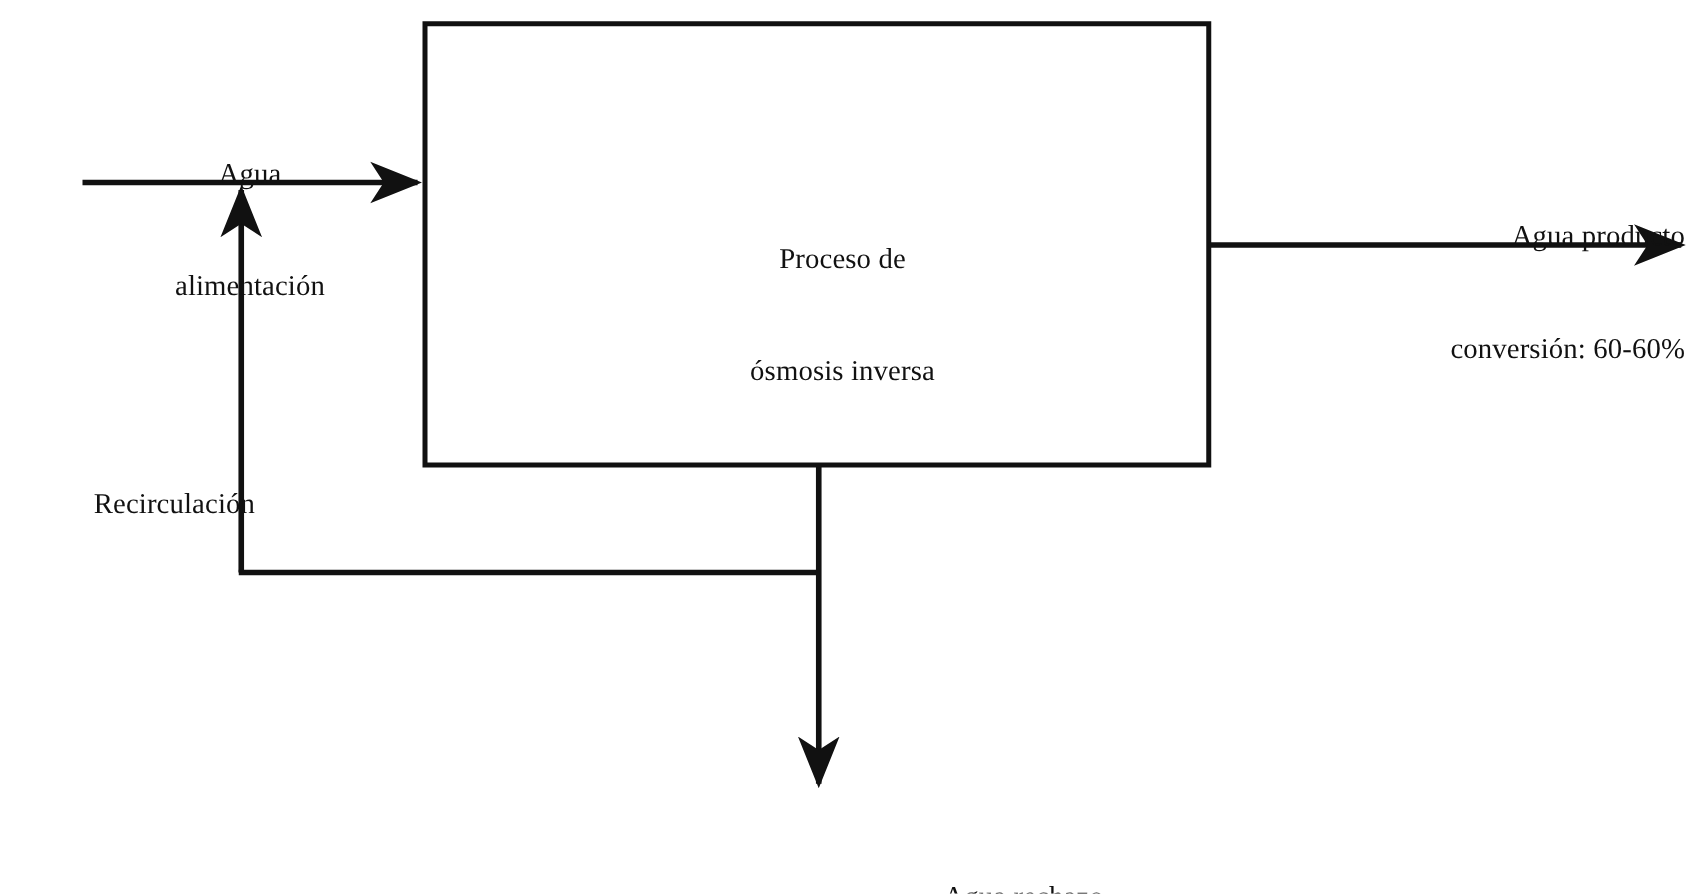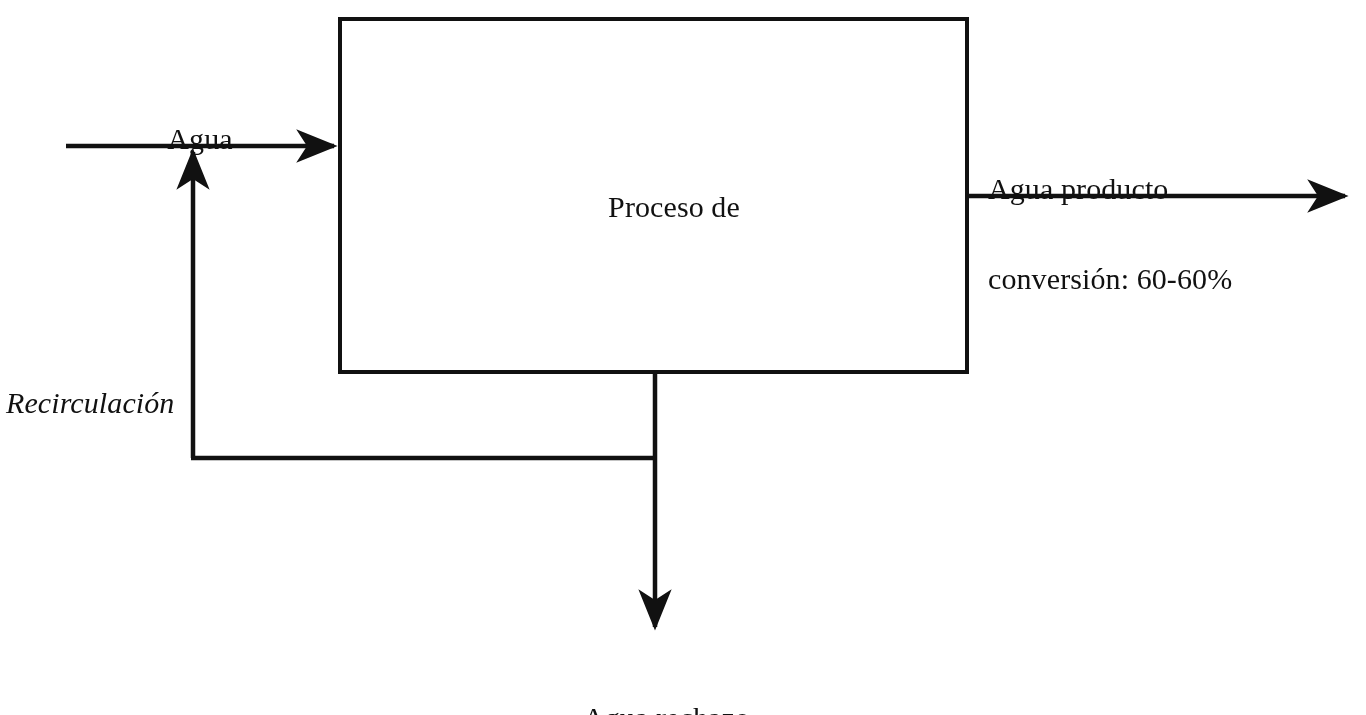--- a/index.html
+++ b/index.html
@@ -19,34 +19,34 @@
   .diagram-svg {
     position: absolute;
     left: 0;
     top: 0;
     width: 1366px;
     height: 715px;
   }
   .lbl {
     position: absolute;
     font-family: "Liberation Serif", "DejaVu Serif", serif;
-    font-size: 30px;
+    font-size: 23px;
     line-height: 30px;
     color: #111111;
     white-space: pre;
     letter-spacing: 0.1px;
   }
   .lbl-center { text-align: center; }
-  .lbl-left   { text-align: left; }
+  .lbl-left   { text-align: right; }
 
   
   #label-feed        { left: 66px;  top: 64px;  width: 268px; }
   #label-process     { left: 474px; top: 132px; width: 400px; }
   #label-product     { left: 988px; top: 114px; width: 360px; }
-  #label-recirc      { left: 6px;  top: 328px; width: 180px; font-style: italic; }
+  #label-recirc      { left: 24px;  top: 328px; width: 180px; }
   #label-reject      { left: 583px; top: 643px; width: 300px; }
 </style>
 </head>
 <body>
 
 <div id="canvas">
 
   <svg class="diagram-svg" viewBox="0 0 1366 715" xmlns="http://www.w3.org/2000/svg">
     <defs>
       <marker id="arrowRight" markerWidth="10" markerHeight="10" refX="8.4" refY="4" orient="auto" markerUnits="strokeWidth">
@@ -68,24 +68,26 @@
 
     <line x1="655" y1="458" x2="191" y2="458" stroke="#111111" stroke-width="4.5"></line>
 
     <line x1="655" y1="372" x2="655" y2="627" stroke="#111111" stroke-width="4.5" marker-end="url(#arrowDown)"></line>
 
     <line x1="967" y1="196" x2="1345" y2="196" stroke="#111111" stroke-width="4.5" marker-end="url(#arrowRight)"></line>
   </svg>
 
   <div class="lbl lbl-center" id="label-feed">
     <div>Agua</div>
+    <div>alimentación</div>
   </div>
 
   <div class="lbl lbl-center" id="label-process">
     <div>Proceso de</div>
+    <div>ósmosis inversa</div>
   </div>
 
   <div class="lbl lbl-left" id="label-product">
     <div>Agua producto</div>
     <div>conversión: 60-60%</div>
   </div>
 
   <div class="lbl lbl-left" id="label-recirc">
     <div>Recirculación</div>
   </div>

